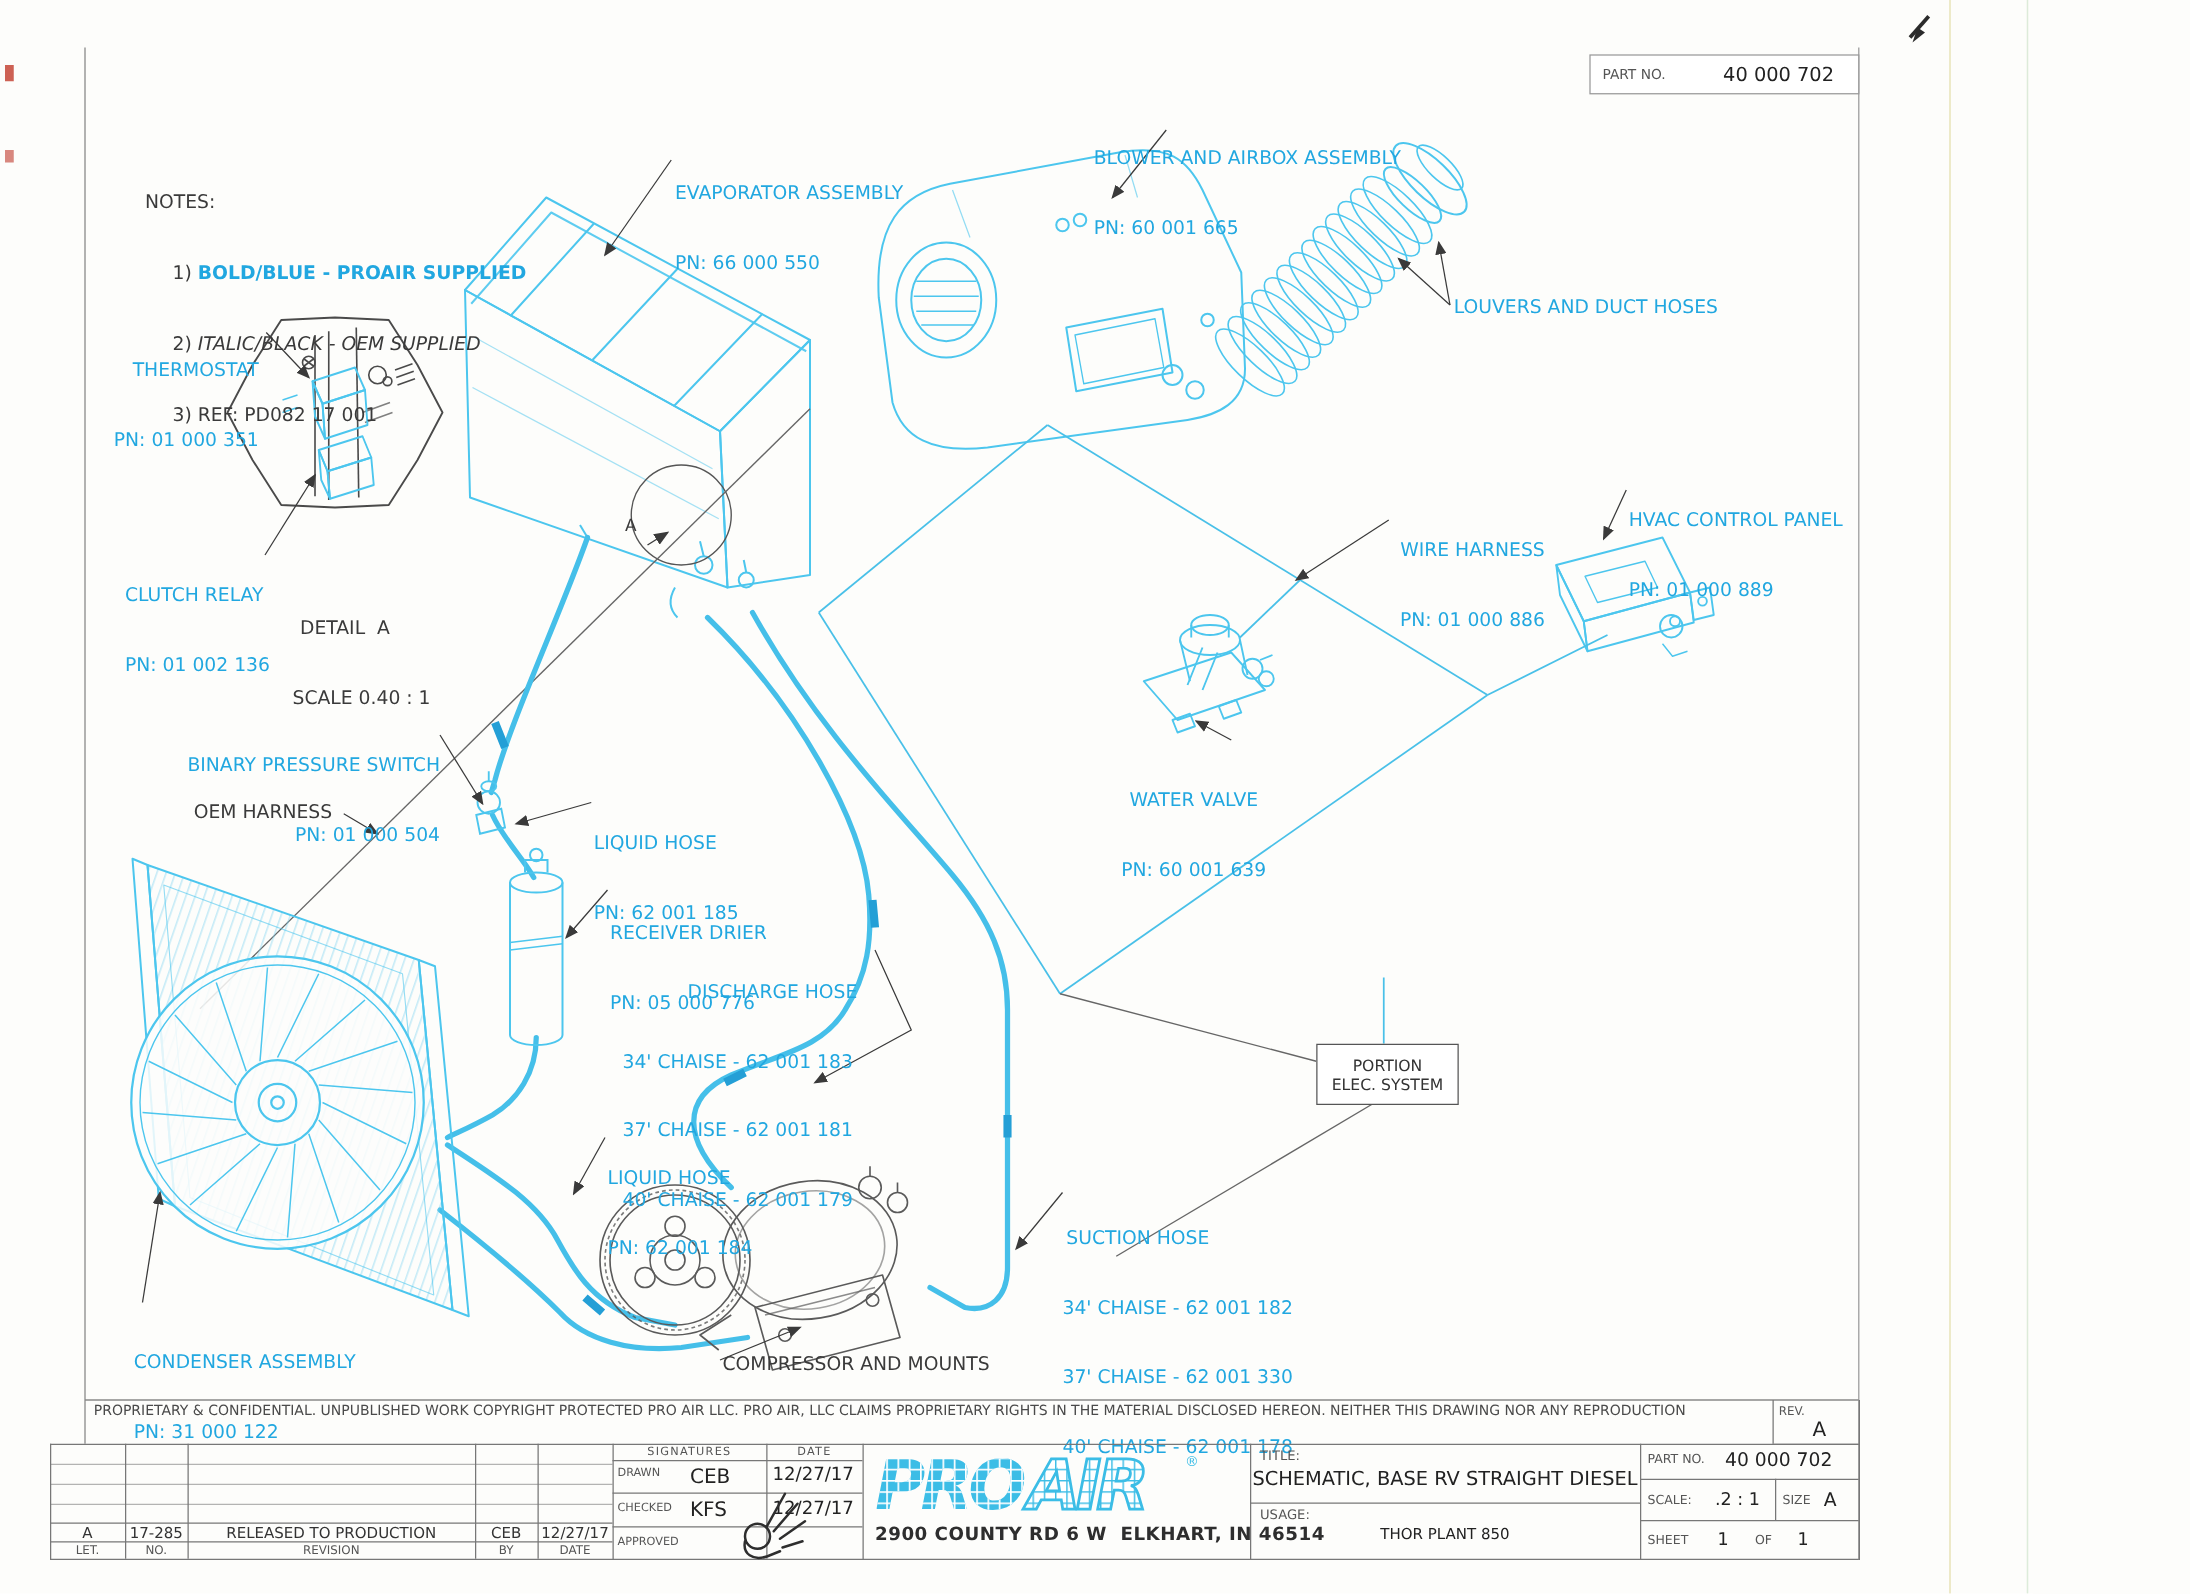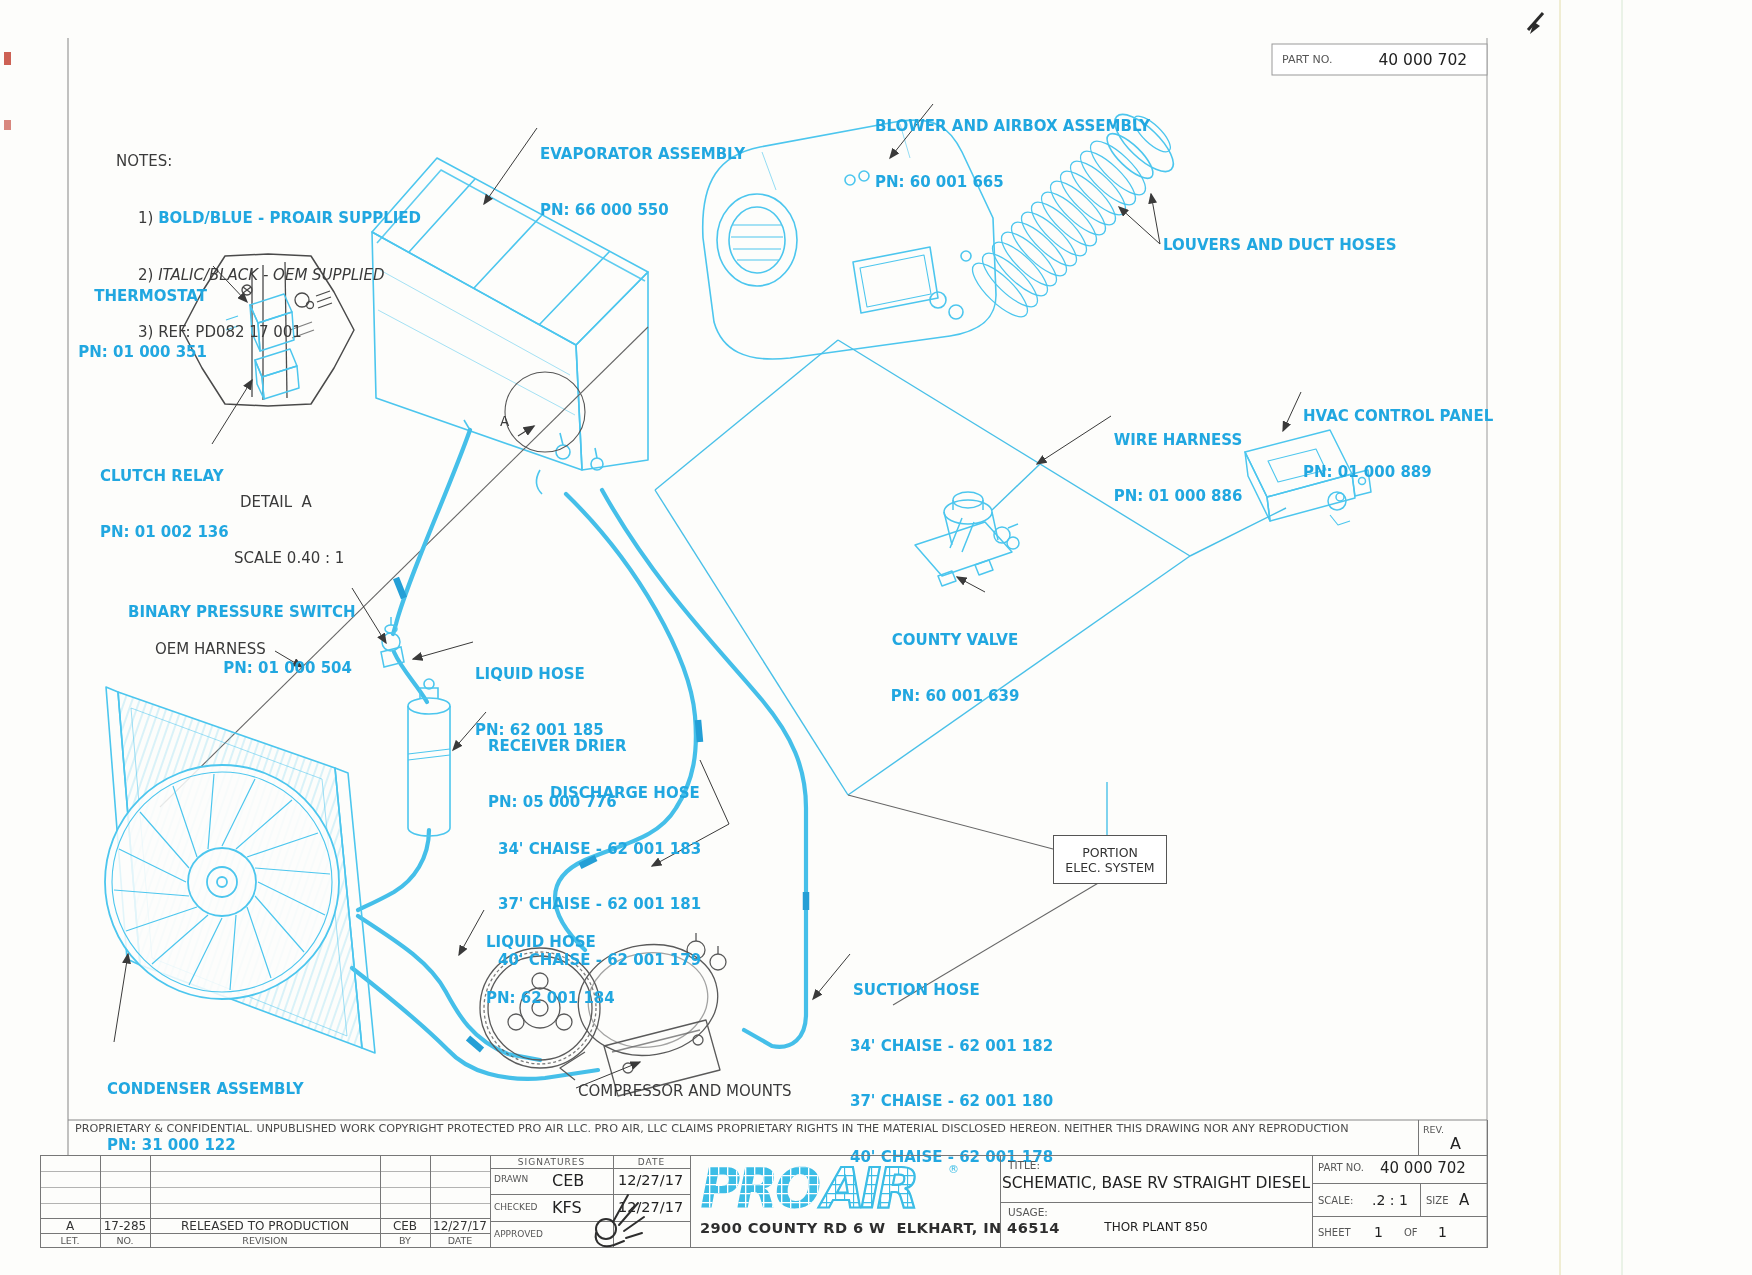--- a/index.html
+++ b/index.html
@@ -1,21 +1,21 @@
 <!DOCTYPE html>
 <html><head>
 <meta charset="utf-8">
 <style>
   html,body{margin:0;padding:0;background:#ffffff;}
   .sheet{position:relative;width:1752px;height:1275px;background:#fdfdfb;overflow:hidden;
          font-family:"DejaVu Sans","Liberation Sans",sans-serif;color:#333;}
   .abs{position:absolute;}
   svg{display:block;}
   
-  .cl{position:absolute;color:#21a7e0;font-weight:bold;font-size:15px;line-height:18.5px;white-space:pre;}
+  .cl{position:absolute;color:#21a7e0;font-weight:normal;font-size:15px;line-height:18.5px;white-space:pre;}
   
   .bk{position:absolute;color:#3a3a3a;font-size:15px;line-height:18.5px;white-space:pre;}
   .it{font-style:italic;}
   .ctr{text-align:center;} .rgt{text-align:right;}
   .notes{position:absolute;left:116px;top:114px;font-size:15px;color:#3a3a3a;line-height:19px;white-space:pre;}
   .notes .n{padding-left:22px;}
   .vbox{position:absolute;left:1053px;top:835px;width:112px;height:47px;border:1.6px solid #555;
         background:#fff;display:flex;flex-direction:column;justify-content:center;align-items:center;
         font-size:12.5px;color:#333;line-height:15px;}
   
@@ -303,21 +303,21 @@
     <div>HVAC CONTROL PANEL</div>
     <div>PN: 01 000 889</div>
   </div>
 
   <div class="cl ctr" style="left:1108px;top:394px;width:140px;">
     <div>WIRE HARNESS</div>
     <div>PN: 01 000 886</div>
   </div>
 
   <div class="cl ctr" style="left:890px;top:594px;width:130px;">
-    <div>COUNTY VALVE</div>
+    <div>WATER VALVE</div>
     <div>PN: 60 001 639</div>
   </div>
 
   <div class="cl rgt" style="left:128px;top:566px;width:224px;">
     <div>BINARY PRESSURE SWITCH</div>
     <div>PN: 01 000 504</div>
   </div>
 
   <div class="bk" style="left:155px;top:640px;">OEM HARNESS</div>
 
@@ -339,21 +339,21 @@
   </div>
 
   <div class="cl" style="left:486px;top:896px;">
     <div>LIQUID HOSE</div>
     <div>PN: 62 001 184</div>
   </div>
 
   <div class="cl" style="left:850px;top:944px;">
     <div style="margin-left:3px;">SUCTION HOSE</div>
     <div>34' CHAISE - 62 001 182</div>
-    <div>37' CHAISE - 62 001 180</div>
+    <div>37' CHAISE - 62 001 330</div>
     <div>40' CHAISE - 62 001 178</div>
   </div>
 
   <div class="cl" style="left:107px;top:1043px;">
     <div>CONDENSER ASSEMBLY</div>
     <div>PN: 31 000 122</div>
   </div>
 
   <div class="bk" style="left:578px;top:1082px;">COMPRESSOR AND MOUNTS</div>
 

